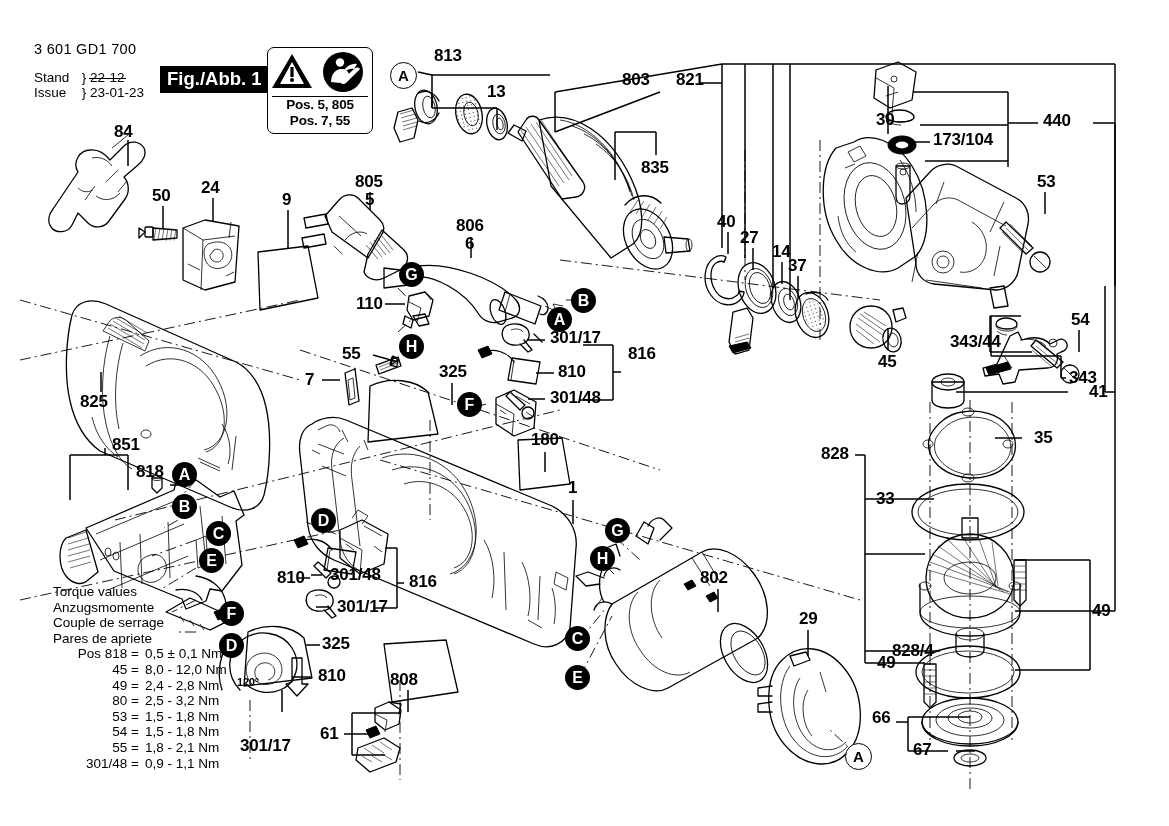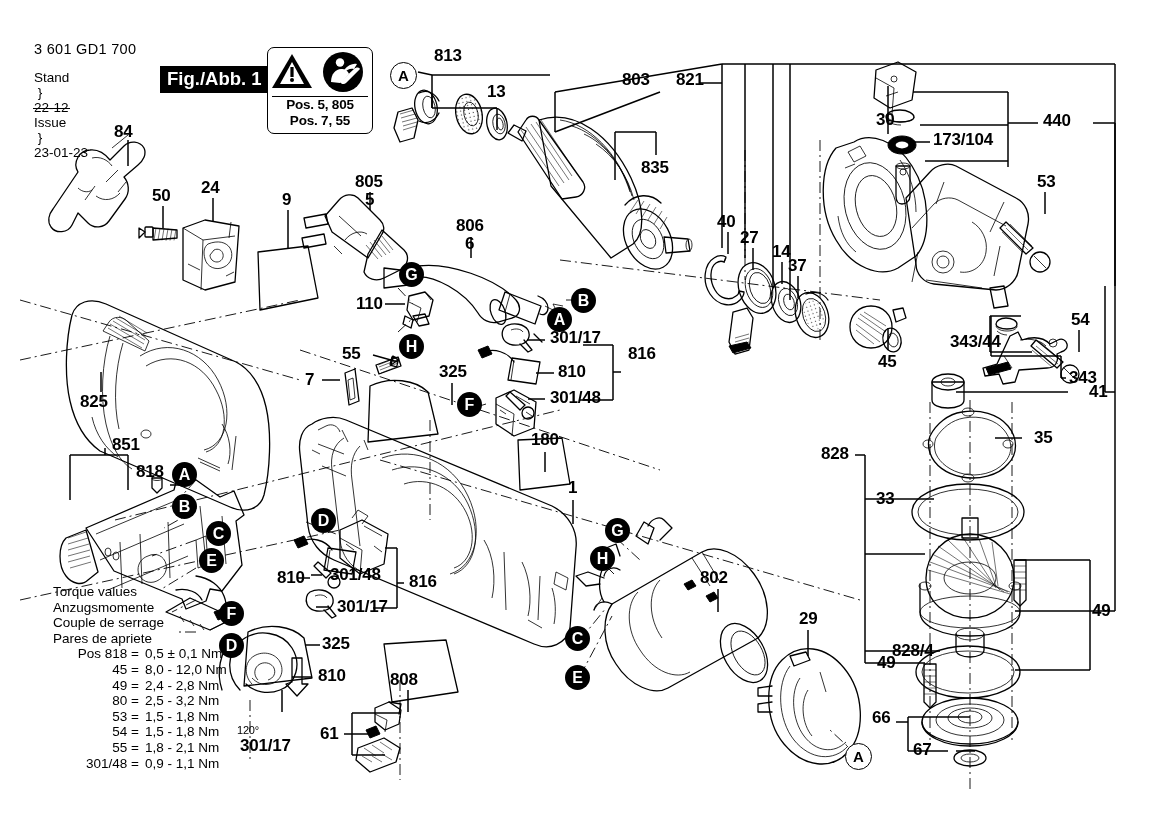--- a/index.html
+++ b/index.html
@@ -3,39 +3,39 @@
 <meta charset="utf-8">
 <title>Parts Diagram</title>
 <style>
   html,body{margin:0;padding:0;background:#fff;}
   body{font-family:"Liberation Sans",sans-serif;color:#000;}
   #sheet{position:relative;width:1169px;height:826px;background:#fff;overflow:hidden;}
 
   
   .hdr-code{position:absolute;left:34px;top:41px;font-size:14.5px;letter-spacing:.3px;}
   .hdr-stand{position:absolute;left:34px;top:70px;font-size:13.5px;line-height:15px;}
-  .hdr-stand .row{display:flex;align-items:baseline;flex-direction:column;}
+  .hdr-stand .row{display:flex;align-items:baseline;}
   .hdr-stand .lbl{display:inline-block;width:44px;}
   .hdr-stand .brace{display:inline-block;width:12px;text-align:center;}
   .hdr-stand .val{display:inline-block;position:relative;}
   .hdr-stand .struck{position:relative;}
   .hdr-stand .struck:after{content:"";position:absolute;left:-1px;right:-1px;top:50%;border-top:1.4px solid #000;}
 
   .fig-badge{position:absolute;left:160px;top:66px;background:#000;color:#fff;
              font-size:18.5px;font-weight:bold;padding:2px 7px 3px 7px;letter-spacing:0px;}
 
   
   .warn{position:absolute;left:267px;top:47px;width:104px;height:85px;border:1.6px solid #000;border-radius:7px;background:#fff;}
   .warn .icons{position:relative;height:48px;}
   .warn .sep{position:absolute;left:4px;right:4px;top:48px;border-top:1.4px solid #000;}
   .warn .txt{position:absolute;left:0;right:0;top:49px;text-align:center;font-size:13.5px;font-weight:bold;line-height:16px;letter-spacing:-.2px;}
 
   
   .lab{position:absolute;font-weight:bold;font-size:17px;white-space:nowrap;letter-spacing:-.2px;}
-  .lab.xs{font-size:11px;font-weight:normal;margin-top:48px;}
+  .lab.xs{font-size:11px;font-weight:bold;}
 
   
   .cdot{position:absolute;width:25px;height:25px;border-radius:50%;background:#000;color:#fff;
         font-size:16px;font-weight:bold;display:flex;align-items:center;justify-content:center;}
   .cring{position:absolute;width:25px;height:25px;border-radius:50%;border:1.8px solid #000;background:#fff;
         color:#000;font-size:15px;font-weight:bold;display:flex;align-items:center;justify-content:center;}
 
   
   .torque{position:absolute;left:53px;top:584px;font-size:13.5px;line-height:15.6px;}
   .torque .t-row{display:flex;}

